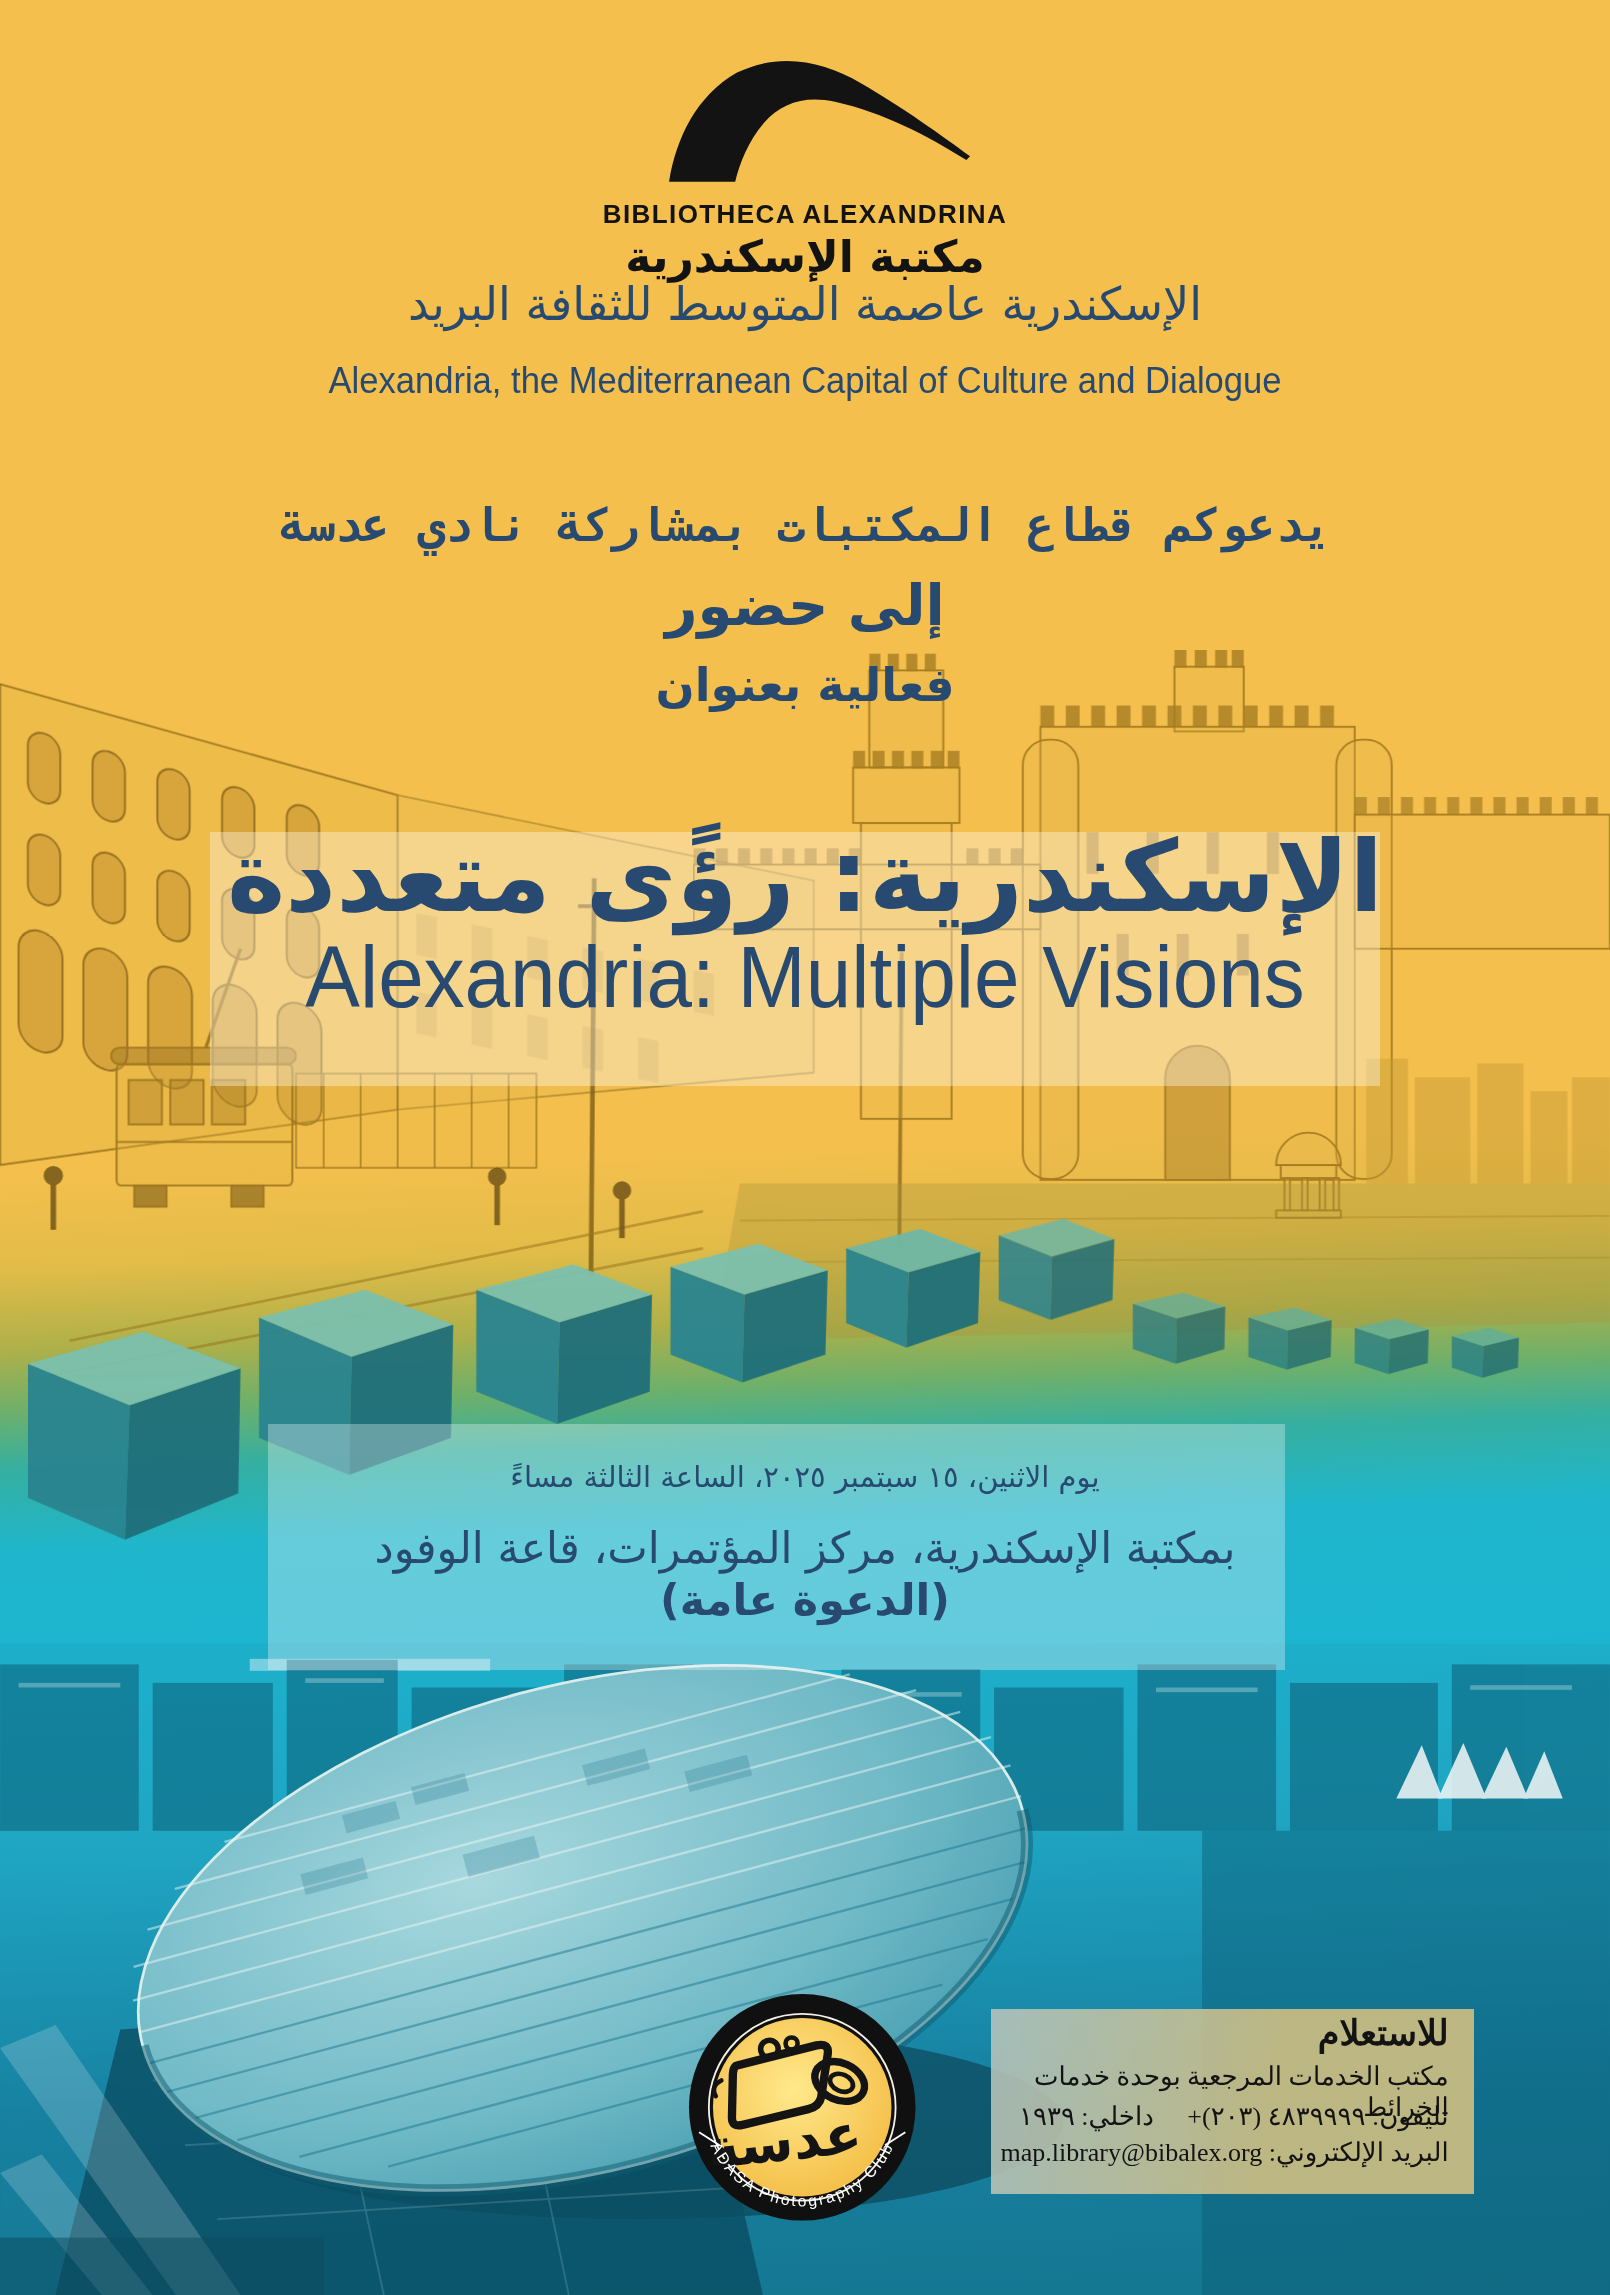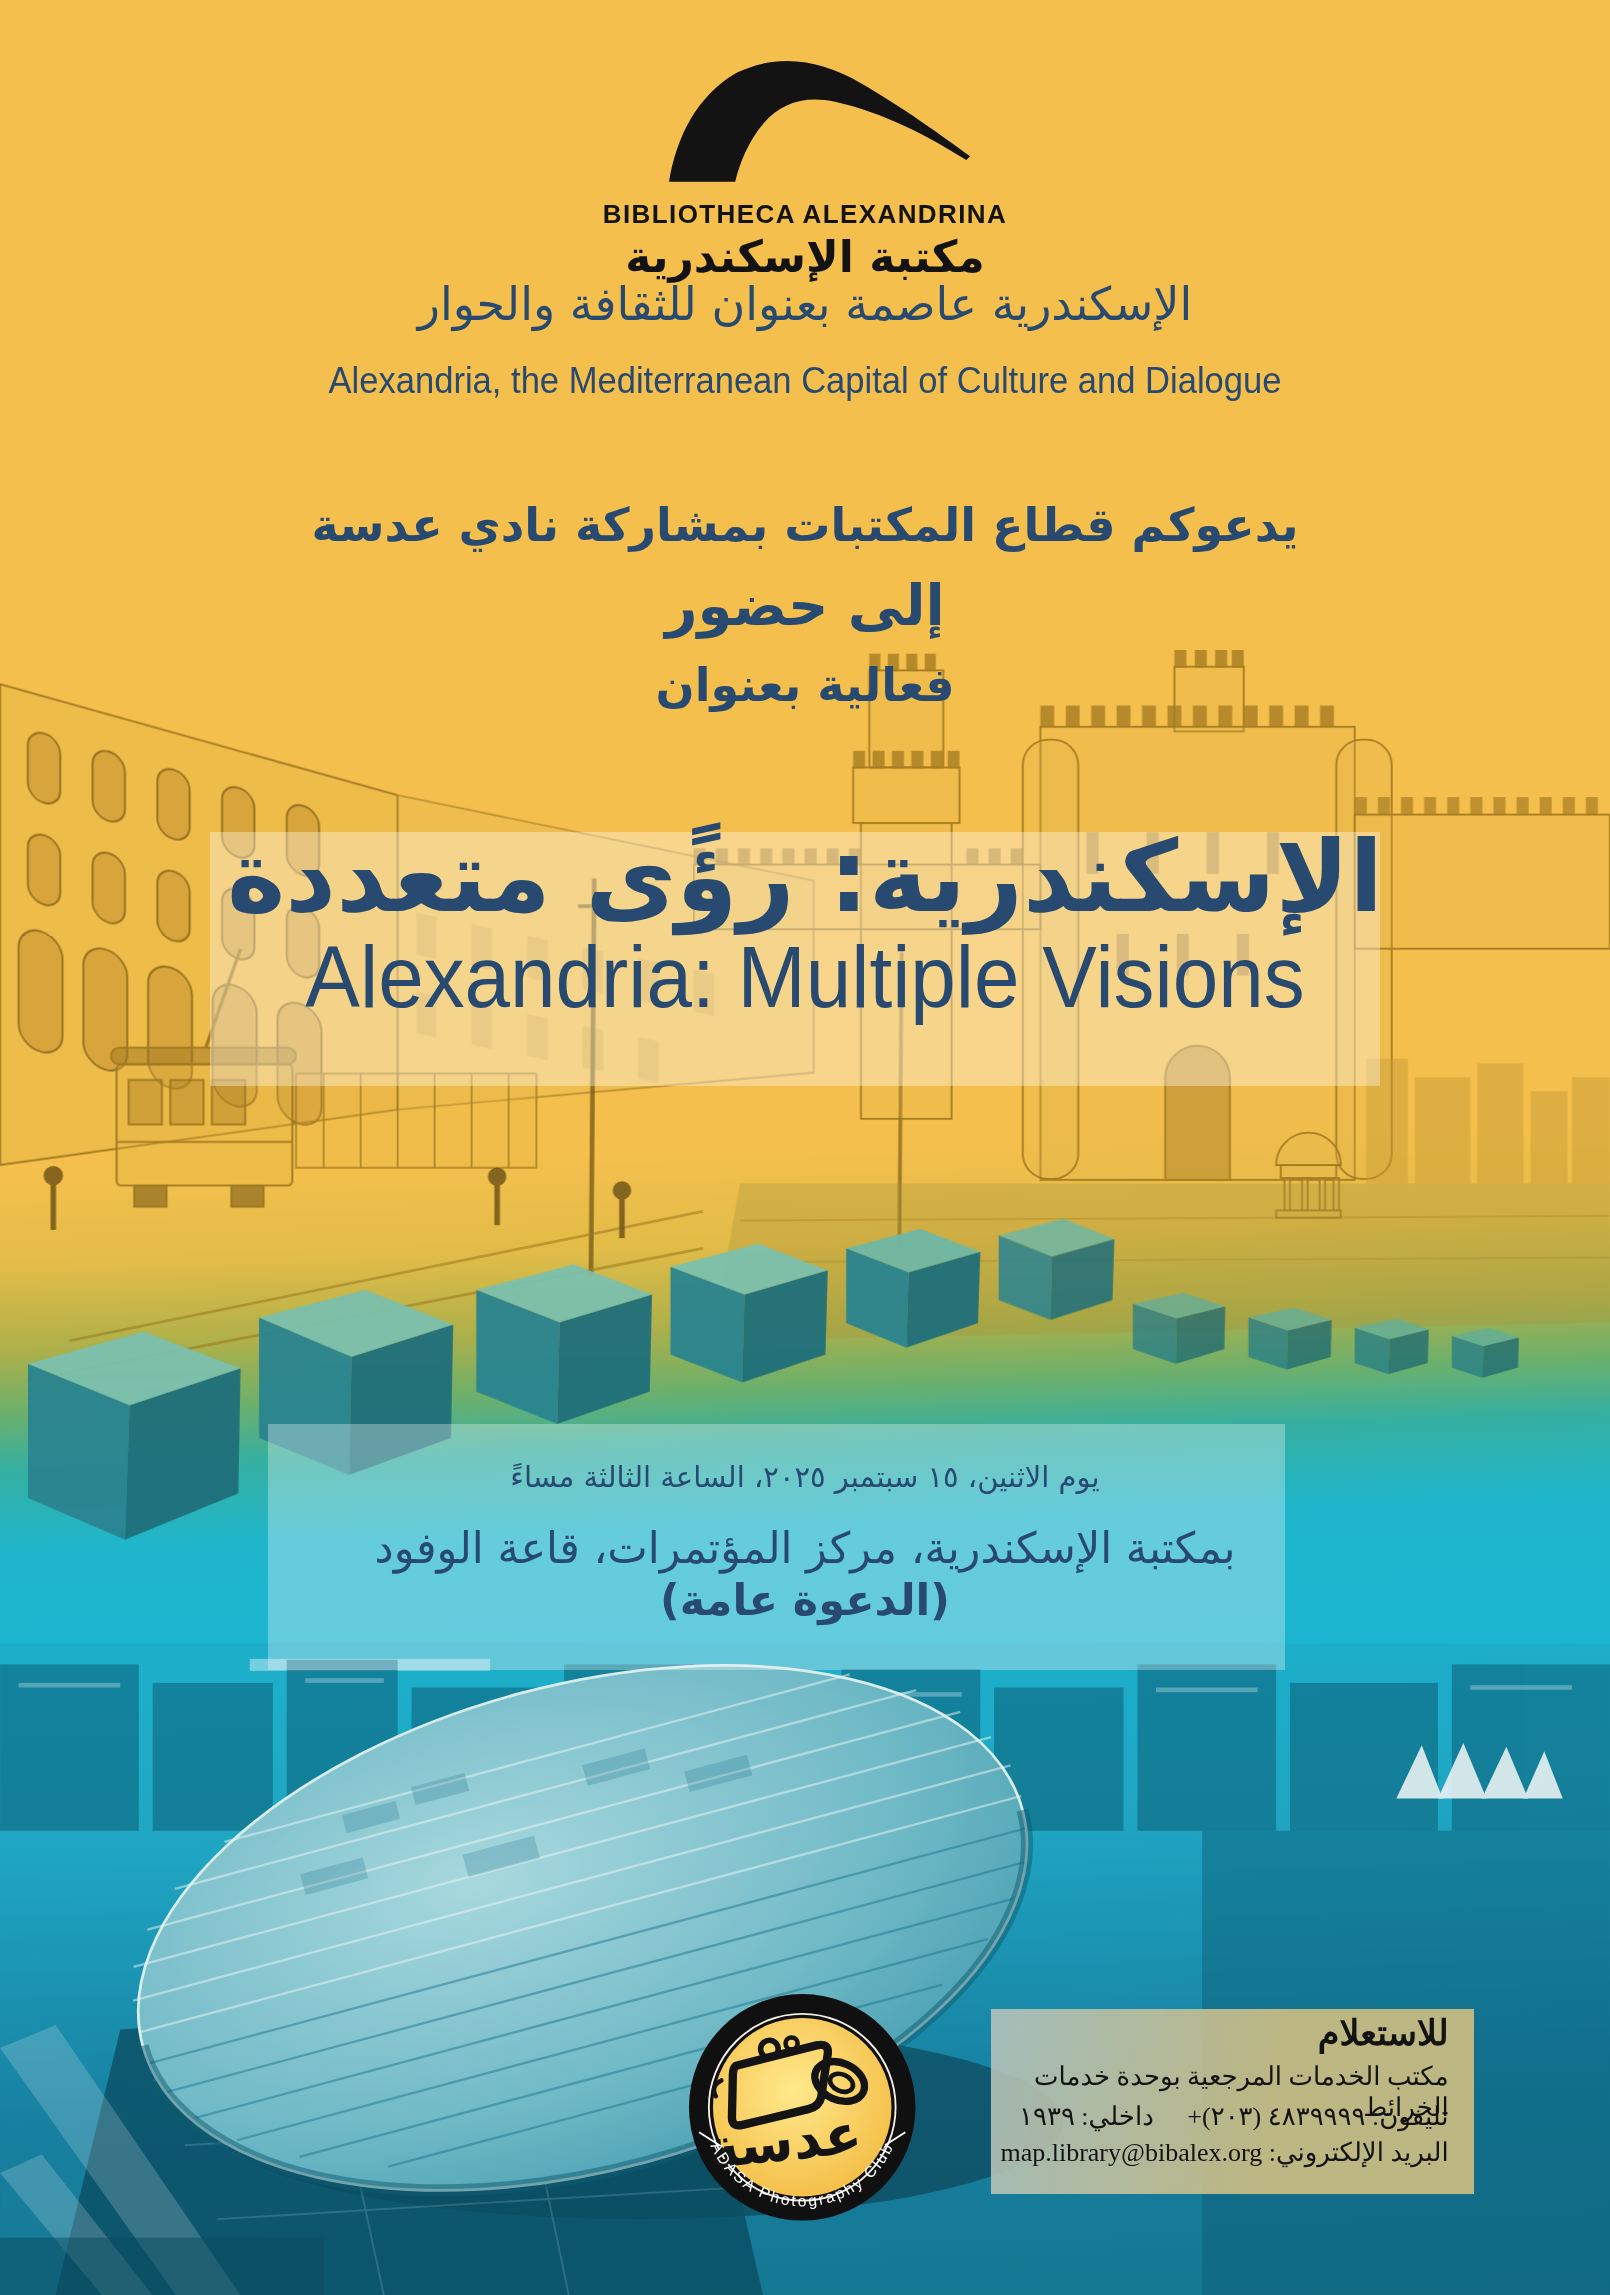--- a/index.html
+++ b/index.html
@@ -18,21 +18,21 @@
   .ctext{position:absolute;left:0;width:1610px;text-align:center;}
   .ar{font-family:"DejaVu Sans",sans-serif;direction:rtl;}
   .navy{color:#284A70;}
 
   .logo-latin{top:199px;font-size:26px;font-weight:bold;letter-spacing:1.4px;color:#131313;}
   .logo-arabic{top:231px;font-size:44px;font-weight:bold;color:#131313;}
 
   .tagline-ar{top:277px;font-size:46px;}
   .tagline-en{top:360px;font-size:36px;transform:scaleX(.96);transform-origin:center;}
 
-  .inv1{top:498px;font-size:46px;font-weight:bold;}
+  .inv1{top:498px;font-size:46px;font-weight:bold;font-family:Liberation Mono, monospace;}
   .inv2{top:573px;font-size:56px;font-weight:bold;}
   .inv3{top:658px;font-size:46px;font-weight:bold;}
 
   .band-title{left:210px;top:832px;width:1170px;height:254px;background:rgba(255,250,240,.38);}
   .band-date{left:268px;top:1424px;width:1017px;height:246px;background:rgba(244,250,248,.33);}
 
   .title-ar{top:819px;font-size:99px;font-weight:bold;}
   .title-en{top:926px;font-size:88px;transform:scaleX(.93);transform-origin:center;}
 
   .date1{top:1460px;font-size:29px;}
@@ -366,21 +366,21 @@
 
   <div class="abs band-title"></div>
   <div class="abs band-date"></div>
 
   <svg class="layer" viewBox="0 0 3482 4964" aria-hidden="true">
     <path fill="#131313" d="M1447,393 C1462,300 1506,207 1594,157 C1688,112 1780,133 1862,180 C1952,232 2038,294 2098,338 L2090,346 C2005,293 1910,243 1806,220 C1742,206 1690,222 1652,266 C1618,306 1600,352 1590,393 Z"></path>
   </svg>
   <div class="ctext logo-latin">BIBLIOTHECA ALEXANDRINA</div>
   <div class="ctext logo-arabic ar">مكتبة الإسكندرية</div>
 
-  <div class="ctext tagline-ar ar navy">الإسكندرية عاصمة بعنوان للثقافة والحوار</div>
+  <div class="ctext tagline-ar ar navy">الإسكندرية عاصمة المتوسط للثقافة البريد</div>
   <div class="ctext tagline-en navy">Alexandria, the Mediterranean Capital of Culture and Dialogue</div>
 
   <div class="ctext inv1 ar navy">يدعوكم قطاع المكتبات بمشاركة نادي عدسة</div>
   <div class="ctext inv2 ar navy">إلى حضور</div>
   <div class="ctext inv3 ar navy">فعالية بعنوان</div>
 
   <div class="ctext title-ar ar navy">الإسكندرية: رؤًى متعددة</div>
   <div class="ctext title-en navy">Alexandria: Multiple Visions</div>
 
   <div class="ctext date1 ar navy">يوم الاثنين، ١٥ سبتمبر ٢٠٢٥، الساعة الثالثة مساءً</div>

